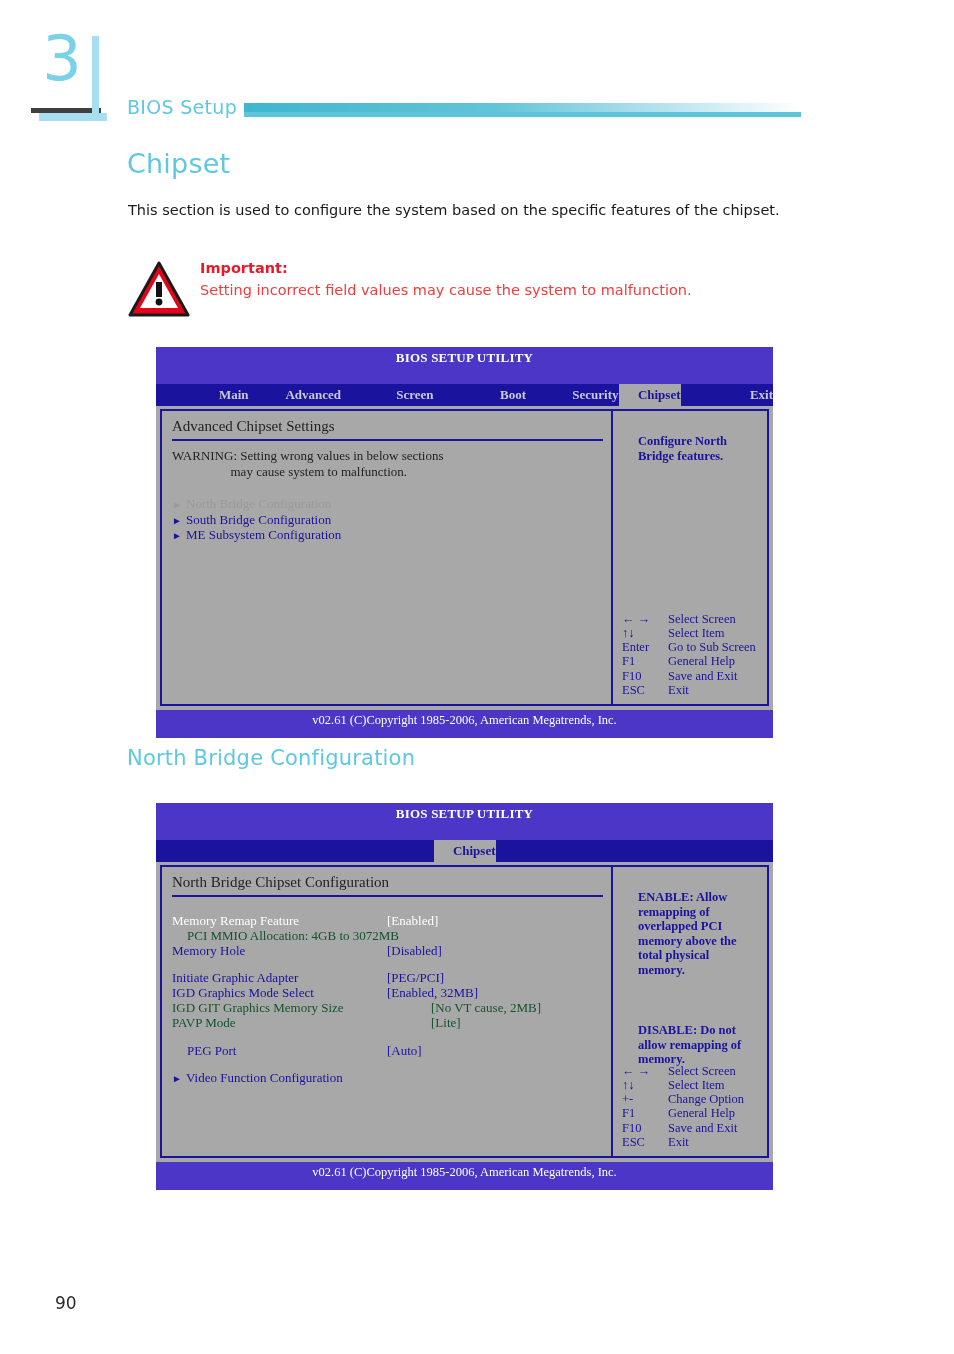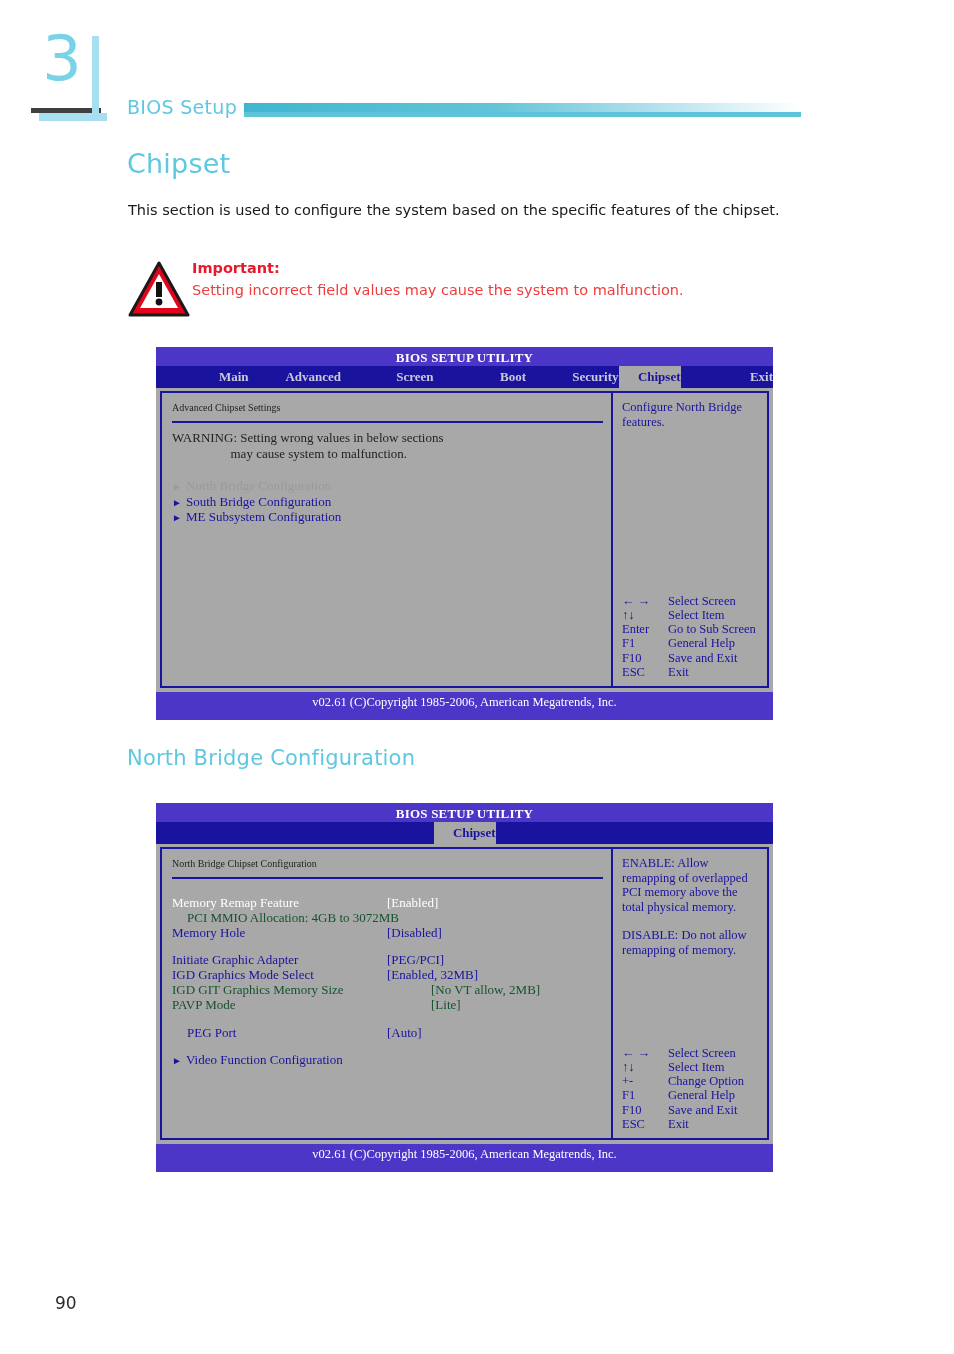--- a/index.html
+++ b/index.html
@@ -123,21 +123,21 @@
   }
   #warn-icon {
     position: absolute;
     left: 0;
     top: 2px;
     width: 62px;
     height: 58px;
   }
   #important-text {
     position: absolute;
-    left: 64px;
+    left: 72px;
     top: 0px;
     width: 600px;
   }
   #important-text .ttl {
     font-size: 14.5px;
     font-weight: bold;
     color: #e8192c;
     line-height: 21px;
   }
   #important-text .msg {
@@ -151,21 +151,21 @@
   .bios {
     position: absolute;
     width: 617px;
     background: #a8a8a8;
     font-family: "Liberation Serif", "DejaVu Serif", serif;
   }
   #bios-1 { left: 156px; top: 347px; }
   #bios-2 { left: 156px; top: 803px; }
 
   .bios-title {
-    height: 19px;
+    height: 37px;
     background: #4b36c8;
     color: #ffffff;
     font-size: 13px;
     font-weight: bold;
     text-align: center;
     line-height: 21px;
     letter-spacing: .2px;
   }
   .bios-tabs {
     height: 22px;
@@ -208,21 +208,21 @@
     padding: 7px 8px 6px 9px;
     box-sizing: border-box;
     position: relative;
   }
   #bios-1 .bios-left  { width: 451px; height: 297px; }
   #bios-1 .bios-right { width: 158px; height: 297px; }
   #bios-2 .bios-left  { width: 451px; height: 293px; }
   #bios-2 .bios-right { width: 158px; height: 293px; }
 
   .panel-head {
-    font-size: 10px;
+    font-size: 15px;
     color: #232323;
     line-height: 16px;
   }
   .panel-rule {
     height: 2px;
     background: #1a139e;
     margin: 5px 0 7px 0;
   }
   .warn-line {
     font-size: 13px;
@@ -260,21 +260,21 @@
   .srow.dim  { color: #14532d; gap: 44px; }
   .srow.plain{ color: #232323; }
   .srow.indent .lbl { padding-left: 15px; width: 200px; flex: 0 0 200px; }
   .gap { height: 13px; }
 
   .help-text {
     font-size: 12.5px;
     line-height: 14.5px;
     color: #1a139e;
   }
-  .help-text p { margin: 0; }
+  .help-text p { margin: 16px; font-weight: bold; }
   .help-text .sp { height: 14px; }
 
   .keys {
     position: absolute;
     left: 9px;
     bottom: 7px;
     font-size: 12.5px;
     line-height: 14.2px;
     color: #1a139e;
   }
@@ -387,21 +387,21 @@
     <div class="bios-left">
       <div class="panel-head">North Bridge Chipset Configuration</div>
       <div class="panel-rule"></div>
       <div class="rows">
         <div class="srow sel"><span class="lbl">Memory Remap Feature</span><span class="val">[Enabled]</span></div>
         <div class="srow dim indent"><span class="lbl">PCI MMIO Allocation: 4GB to 3072MB</span><span class="val"></span></div>
         <div class="srow"><span class="lbl">Memory Hole</span><span class="val">[Disabled]</span></div>
         <div class="gap"></div>
         <div class="srow"><span class="lbl">Initiate Graphic Adapter</span><span class="val">[PEG/PCI]</span></div>
         <div class="srow"><span class="lbl">IGD Graphics Mode Select</span><span class="val">[Enabled, 32MB]</span></div>
-        <div class="srow dim"><span class="lbl">IGD GIT Graphics Memory Size</span><span class="val">[No VT allow, 2MB]</span></div>
+        <div class="srow dim"><span class="lbl">IGD GIT Graphics Memory Size</span><span class="val">[No VT cause, 2MB]</span></div>
         <div class="srow dim"><span class="lbl">PAVP Mode</span><span class="val">[Lite]</span></div>
         <div class="gap"></div>
         <div class="srow indent"><span class="lbl">PEG Port</span><span class="val">[Auto]</span></div>
         <div class="gap"></div>
         <div class="menu-item"><span class="arw">►</span><span>Video Function Configuration</span></div>
       </div>
     </div>
     <div class="bios-right">
       <div class="help-text">
         <p>ENABLE: Allow remapping of overlapped PCI memory above the total physical memory.</p>

